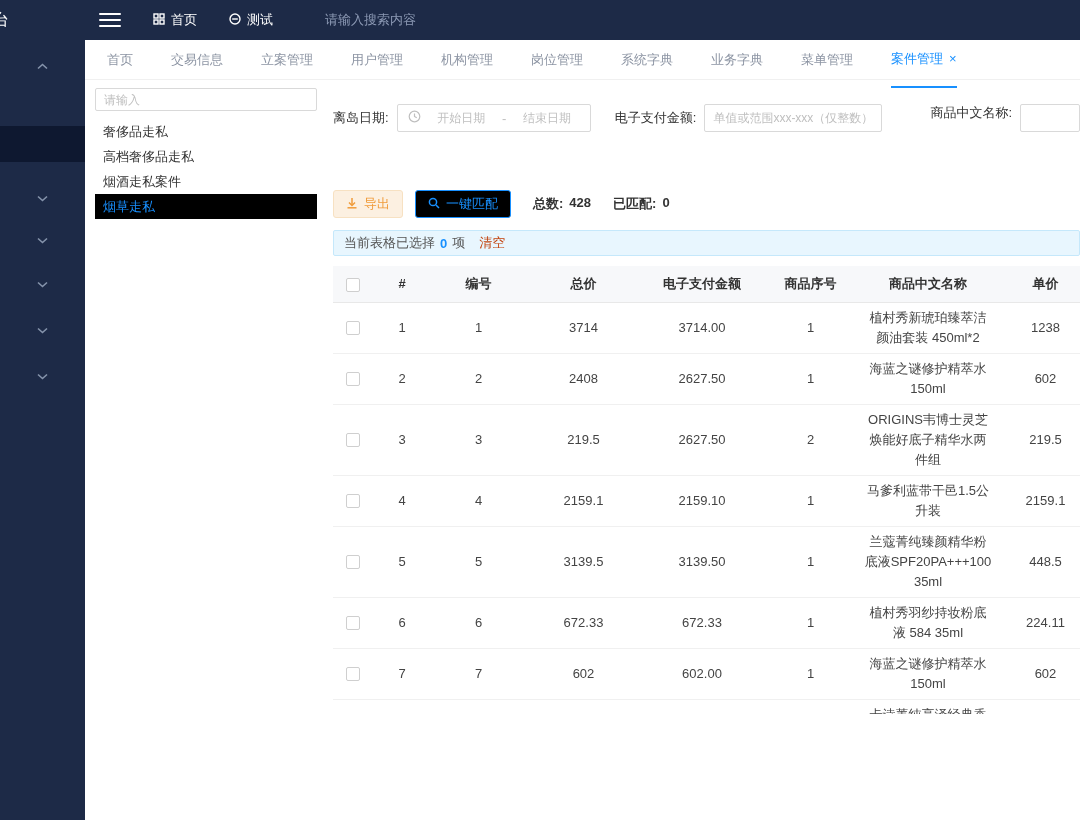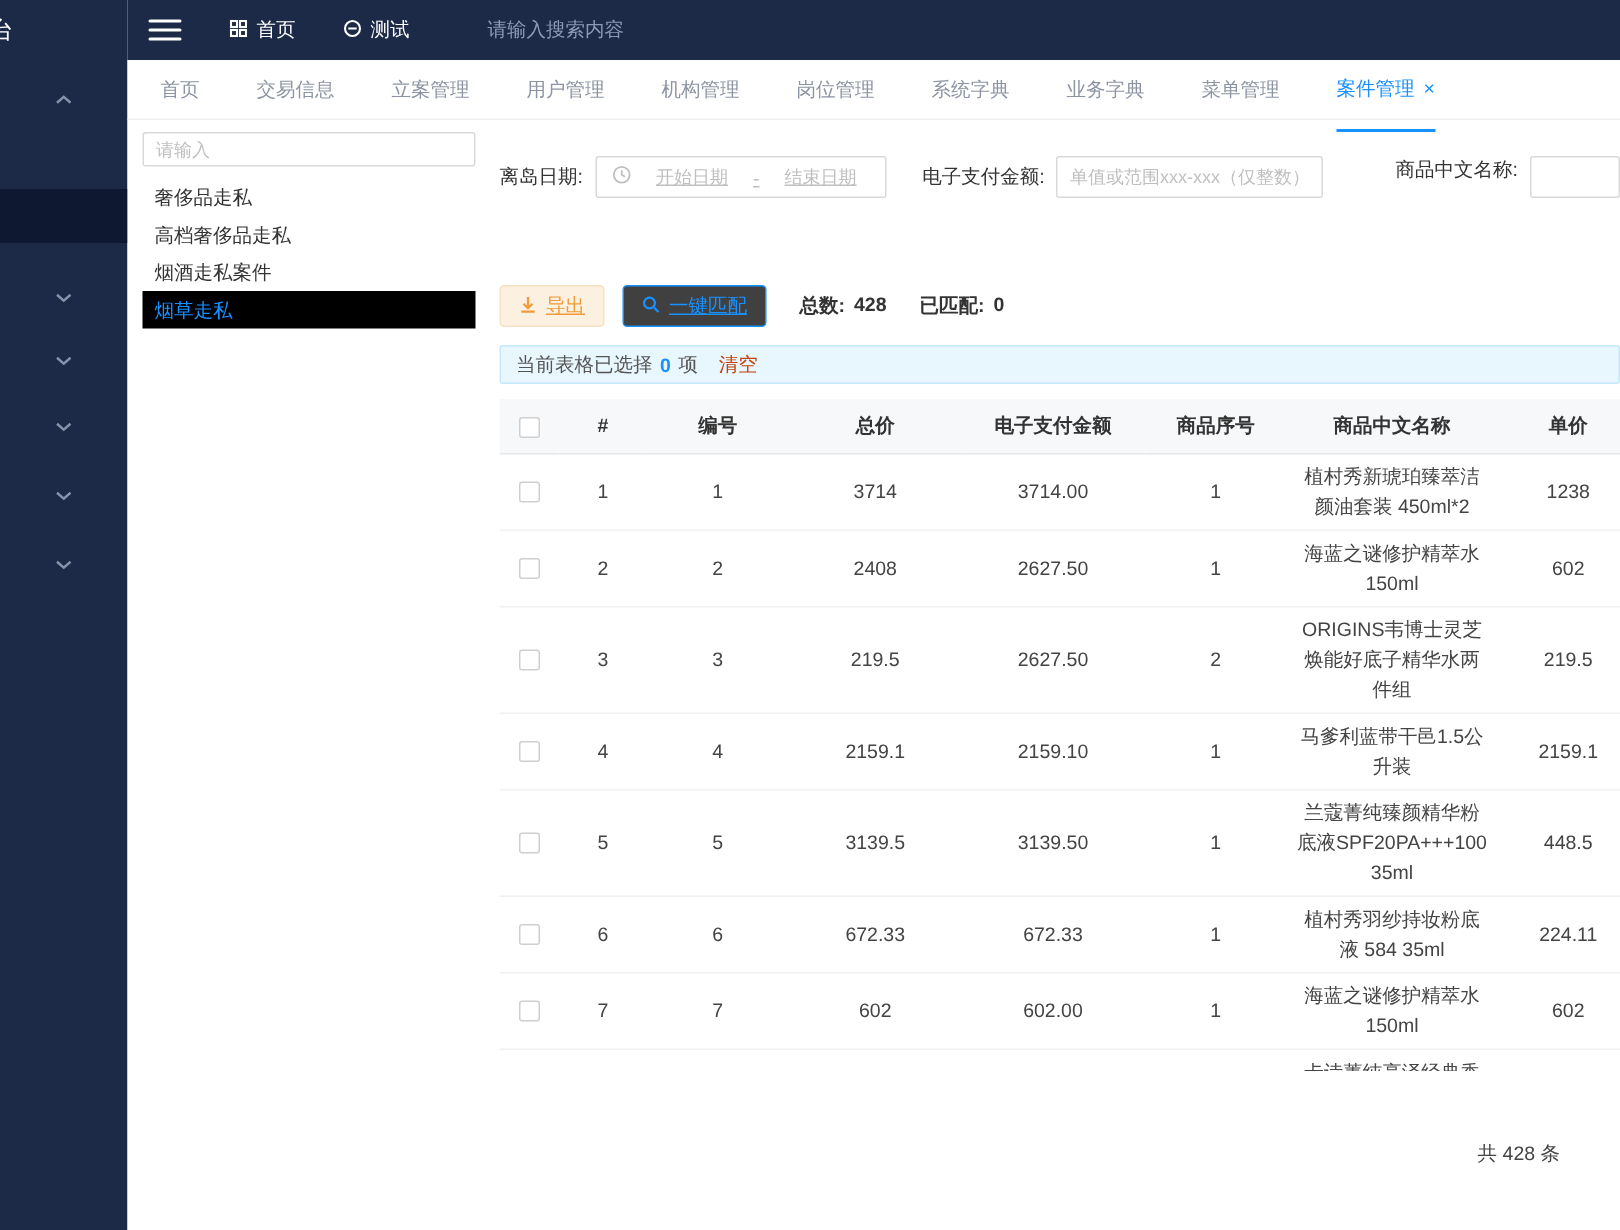--- a/index.html
+++ b/index.html
@@ -42,37 +42,37 @@
   .case-list { margin-top:8px; }
   .case-item { height:25px; line-height:25px; padding-left:8px; cursor:pointer; color:#333; }
   .case-item.selected { background:#000000; color:#1890ff; }
 
   
   .right-panel { flex:1; padding-left:16px; padding-top:24px; overflow:hidden; position:relative; }
 
   .filters { display:flex; align-items:center; white-space:nowrap; }
   .f-label { color:#333; margin-right:8px; }
   .date-range { width:240px; height:28px; border:1px solid #d9d9d9; border-radius:2px;
-    display:flex; align-items:center; padding:0 10px; gap:8px; color:#bfbfbf; cursor:pointer;text-decoration:underline; }
+    display:flex; align-items:center; padding:0 10px; gap:8px; color:#bfbfbf; cursor:pointer; }
   .date-range svg { stroke:#bfbfbf; fill:none; stroke-width:1.3; flex:none; }
   .date-range .ph { flex:1; text-align:center; font-size:12px; }
   .date-range .dash { color:#bfbfbf; }
   .amount-wrap { margin-left:24px; display:flex; align-items:center; }
   .amount-input { width:178px; height:28px; border:1px solid #d9d9d9; border-radius:2px;
     padding:0 8px; font-size:12px; outline:none; }
   .amount-input::placeholder { color:#bfbfbf; }
   .name-wrap { margin-left:48px; display:flex; }
   .name-input { width:60px; height:28px; border:1px solid #d9d9d9; border-radius:2px; outline:none; }
 
   .toolbar { margin-top:58px; display:flex; align-items:center; gap:12px; }
   .btn { height:28px; padding:0 12px; border-radius:3px; display:inline-flex; align-items:center;
-    gap:6px; cursor:pointer; font-size:13px; border:1px solid transparent;text-decoration:underline; }
+    gap:6px; cursor:pointer; font-size:13px; border:1px solid transparent; }
   .btn-export { background:#fcf0e1; color:#f09b3a; border-color:#f7e1c2; }
   .btn-export svg { stroke:#f09b3a; fill:none; stroke-width:1.5; }
-  .btn-match { background:#404040; color:#1890ff; border-color:#1890ff; }
+  .btn-match { background:#000000; color:#1890ff; border-color:#1890ff; }
   .btn-match svg { stroke:#1890ff; fill:none; stroke-width:1.5; }
   .stats { margin-left:10px; font-weight:700; color:#333; display:flex; gap:6px; }
   .stats .gap { width:10px; }
 
   .select-bar { margin-top:12px; height:26px; background:#e8f6fe; border:1px solid #c5e8fb;
     border-radius:2px; display:flex; align-items:center; padding:0 10px; color:#555; }
   .select-bar b { color:#1890ff; margin:0 5px; font-weight:700; }
   .select-bar .clear { color:#c2410c; margin-left:14px; cursor:pointer; }
 
   .table-wrap { margin-top:10px; height:448px; overflow:hidden; }
@@ -350,18 +350,17 @@
                 <td></td>
                 <td></td>
                 <td></td>
                 <td>卡诗菁纯亮泽经典香氛</td>
                 <td></td>
               </tr>
             </tbody>
           </table>
         </div>
 
-        <div class="pager">共 428 条</div>
 
       </div>
     </div>
   </main>
 </div>
 
 </body></html>

